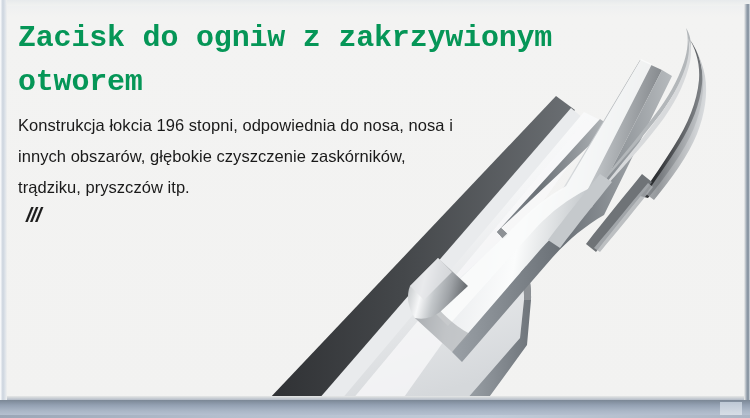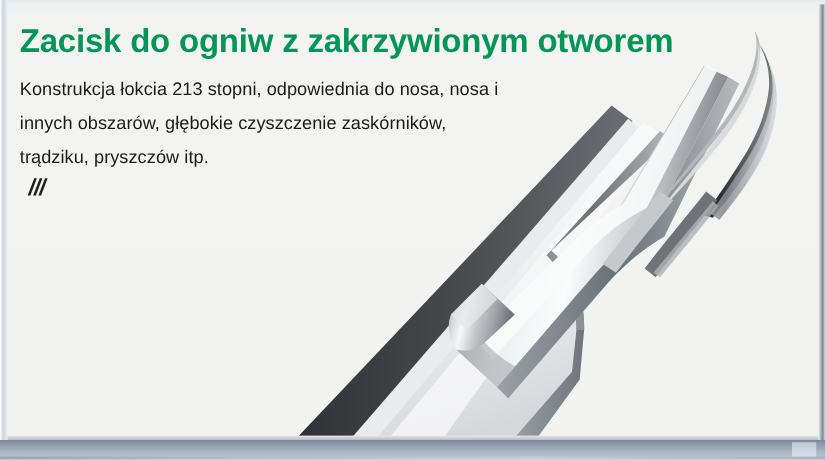--- a/index.html
+++ b/index.html
@@ -98,20 +98,21 @@
     z-index: 30;
   }
   .title {
     color: #059657;
     font-size: 30px;
     font-weight: bold;
     line-height: 1.47;
     letter-spacing: -0.2px;
     margin: 0 0 6px 0;
     max-width: 615px;
+    font-family: Liberation Mono, monospace;
   }
   .desc {
     color: #1a1a1a;
     font-size: 16.5px;
     line-height: 1.88;
     margin: 6px 0 0 0;
     max-width: 455px;
     letter-spacing: 0.05px;
   }
   .slashes {
@@ -251,21 +252,21 @@
       <path d="M 560,248 C 578,224 596,202 612,182 L 600,174
                C 584,194 566,216 548,240 Z" fill="#c5c9cc"></path>
       <path d="M 596,252 C 616,226 636,202 652,182 L 642,174
                C 626,194 606,218 586,244 Z" fill="#6f7377"></path>
       <path d="M 600,252 C 620,228 638,206 653,187 L 648,183
                C 632,202 614,224 594,248 Z" fill="#aeb2b5" opacity="0.8"></path>
     </svg>
 
     <div class="copy">
       <h1 class="title">Zacisk do ogniw z zakrzywionym otworem</h1>
-      <p class="desc">Konstrukcja łokcia 213 stopni, odpowiednia do nosa, nosa i innych obszarów, głębokie czyszczenie zaskórników, trądziku, pryszczów itp.</p>
+      <p class="desc">Konstrukcja łokcia 196 stopni, odpowiednia do nosa, nosa i innych obszarów, głębokie czyszczenie zaskórników, trądziku, pryszczów itp.</p>
       <div class="slashes">///</div>
     </div>
 
     <div class="edge-top"></div>
     <div class="edge-left"></div>
     <div class="edge-right"></div>
     <div class="edge-bottom-shadow"></div>
   </div>
 
   <div class="footer-bar"></div>

